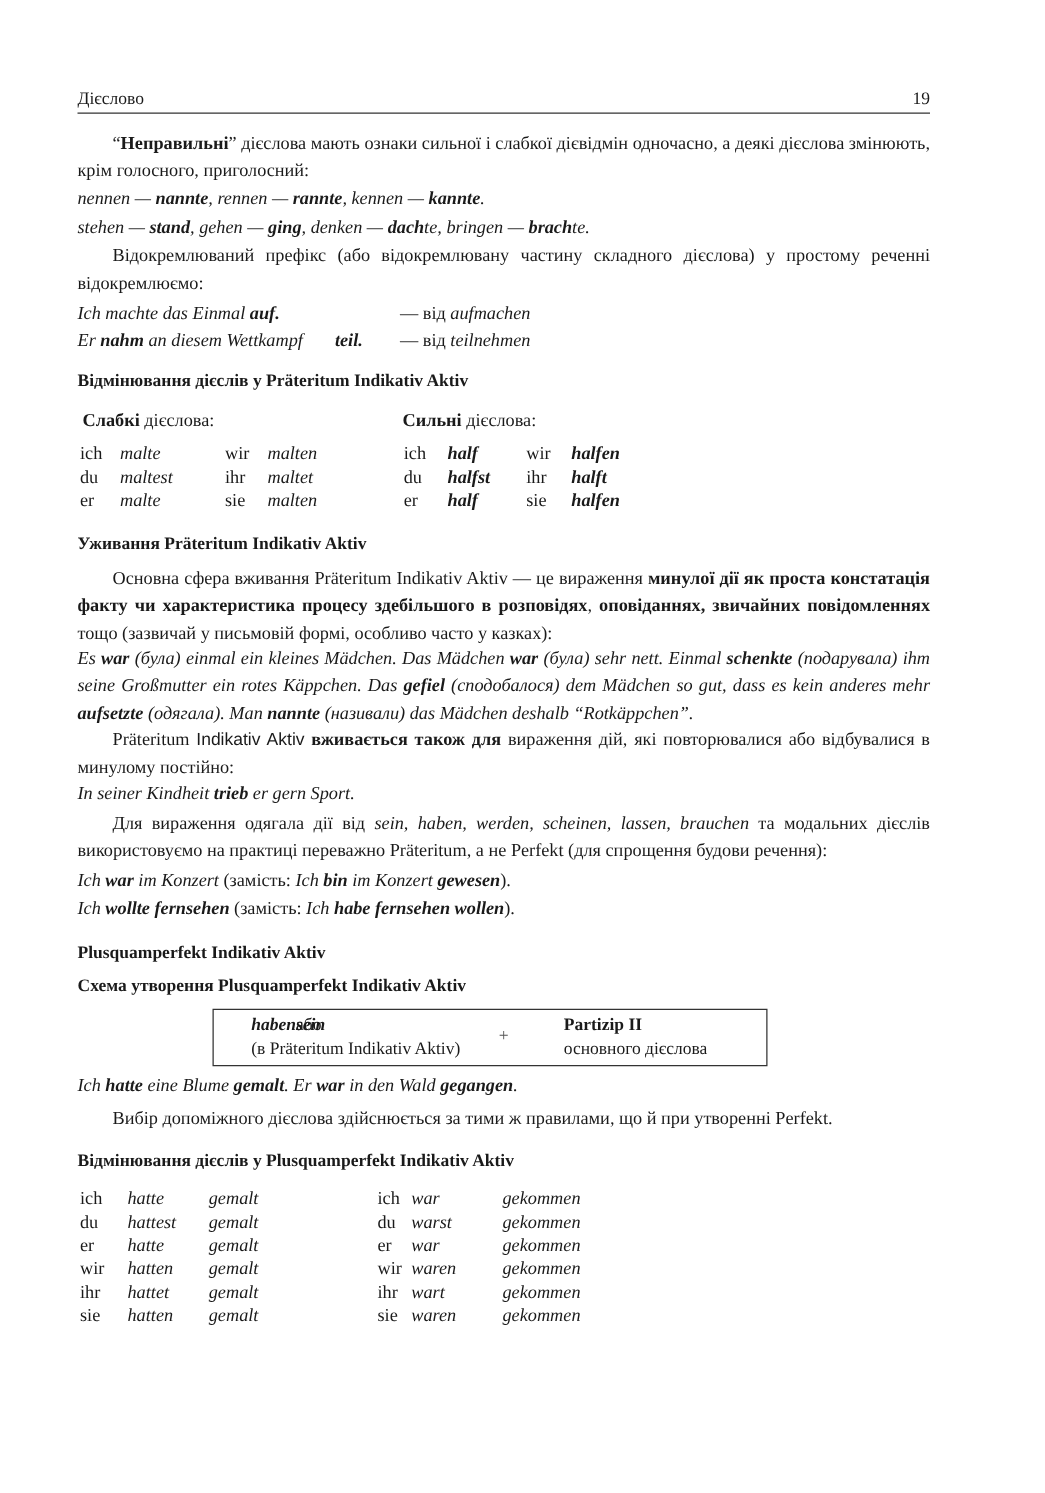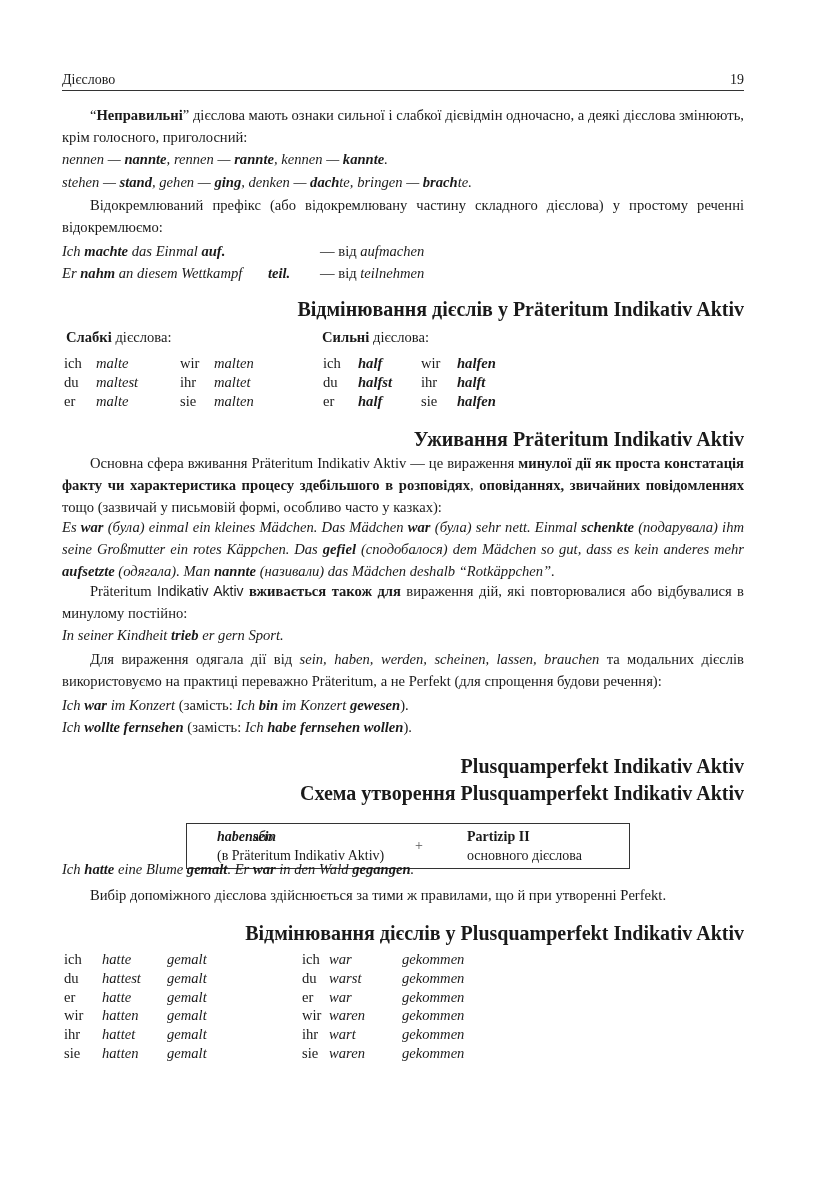--- a/index.html
+++ b/index.html
@@ -7,25 +7,25 @@
          font-family: "Liberation Serif", serif; color: #1a1a1a; font-size: 14.6px; }
   .page { position: absolute; left: 62px; top: 0; width: 682px; }
   .running-head { position: absolute; top: 72px; left: 0; width: 682px; height: 18px;
                   border-bottom: 1.2px solid #333; font-size: 14px; }
   .running-head .title { position: absolute; left: 0; top: 0; }
   .running-head .num { position: absolute; right: 0; top: 0; }
   .p { position: absolute; left: 0; width: 682px; line-height: 22px; text-align: justify; }
   .ind { text-indent: 28px; }
   i, .it { font-style: italic; }
   b { font-weight: bold; }
-  .h { position: absolute; left: 0; width: 682px; text-align: right; font-weight: bold; font-size: 20px; }
+  .h { position: absolute; left: 0; width: 682px; text-align: left; font-weight: bold; font-size: 14px; }
   .conj { position: absolute; font-size: 14.6px; line-height: 18.5px; }
   .conj span { position: absolute; white-space: nowrap; }
-  .schema-box { position: absolute; left: 124px; top: 807px; width: 442px; height: 44px;
-                border: 1.2px solid #333; font-size: 14px; line-height: 19px; margin-top: 16px; }
+  .schema-box { position: absolute; left: 108px; top: 807px; width: 442px; height: 44px;
+                border: 1.2px solid #333; font-size: 14px; line-height: 19px; }
   .schema-box span { position: absolute; white-space: nowrap; }
   .sans { font-family: "Liberation Sans", sans-serif; }
 </style>
 </head>
 <body>
 
 <div class="page">
 
   <div class="running-head">
     <span class="title">Дієслово</span>
@@ -33,21 +33,21 @@
   </div>
 
   <div class="p ind" style="top:104px;">
     <span>“</span><b>Неправильні</b><span>”</span><span> дієслова мають ознаки сильної і слабкої дієвідмін  одночасно, а деякі дієслова змінюють, крім голосного, приголосний:</span>
   </div>
   <div class="p it" style="top:148px;"><span>nennen — </span><span style="font-weight: bold;">nannte</span><span>, rennen — </span><span style="font-weight: bold;">rannte</span><span>, kennen — </span><span style="font-weight: bold;">kannte</span><span>.</span></div>
   <div class="p it" style="top:171px;"><span>stehen — </span><span style="font-weight: bold;">stand</span><span>, gehen — </span><span style="font-weight: bold;">ging</span><span>, denken — </span><span style="font-weight: bold;">dach</span><span>te, bringen — </span><span style="font-weight: bold;">brach</span><span>te.</span></div>
 
   <div class="p ind" style="top:194px;">Відокремлюваний префікс (або відокремлювану частину складного дієслова) у простому реченні відокремлюємо:</div>
   <div class="p" style="top:240px;">
-    <span class="it" style="position:absolute;left:0;white-space:nowrap;"><span>Ich </span><span style="font-weight: bold;">machte</span><span> das Einmal </span><span style="font-weight: bold;">auf.</span></span>
+    <span class="it" style="position:absolute;left:0;white-space:nowrap;"><span>Ich </span><span style="font-weight: normal;">machte</span><span> das Einmal </span><span style="font-weight: bold;">auf.</span></span>
     <span style="position:absolute;left:258px;white-space:nowrap;"><span>— від </span><i>aufmachen</i></span>
   </div>
   <div class="p" style="top:262px;">
     <span class="it" style="position:absolute;left:0;white-space:nowrap;"><span>Er </span><span style="font-weight: bold;">nahm</span><span> an diesem Wettkampf </span><span style="font-weight: bold; margin-left: 22px;">teil.</span></span>
     <span style="position:absolute;left:258px;white-space:nowrap;"><span>— від </span><i>teilnehmen</i></span>
   </div>
 
   <div class="h" style="top:298px;">Відмінювання дієслів у Präteritum Indikativ Aktiv</div>
   <div class="p" style="top:326px;left:4px;"><b>Слабкі</b><span> дієслова:</span></div>
   <div class="p" style="top:326px;left:260px;width:300px;"><b>Сильні</b><span> дієслова:</span></div>

